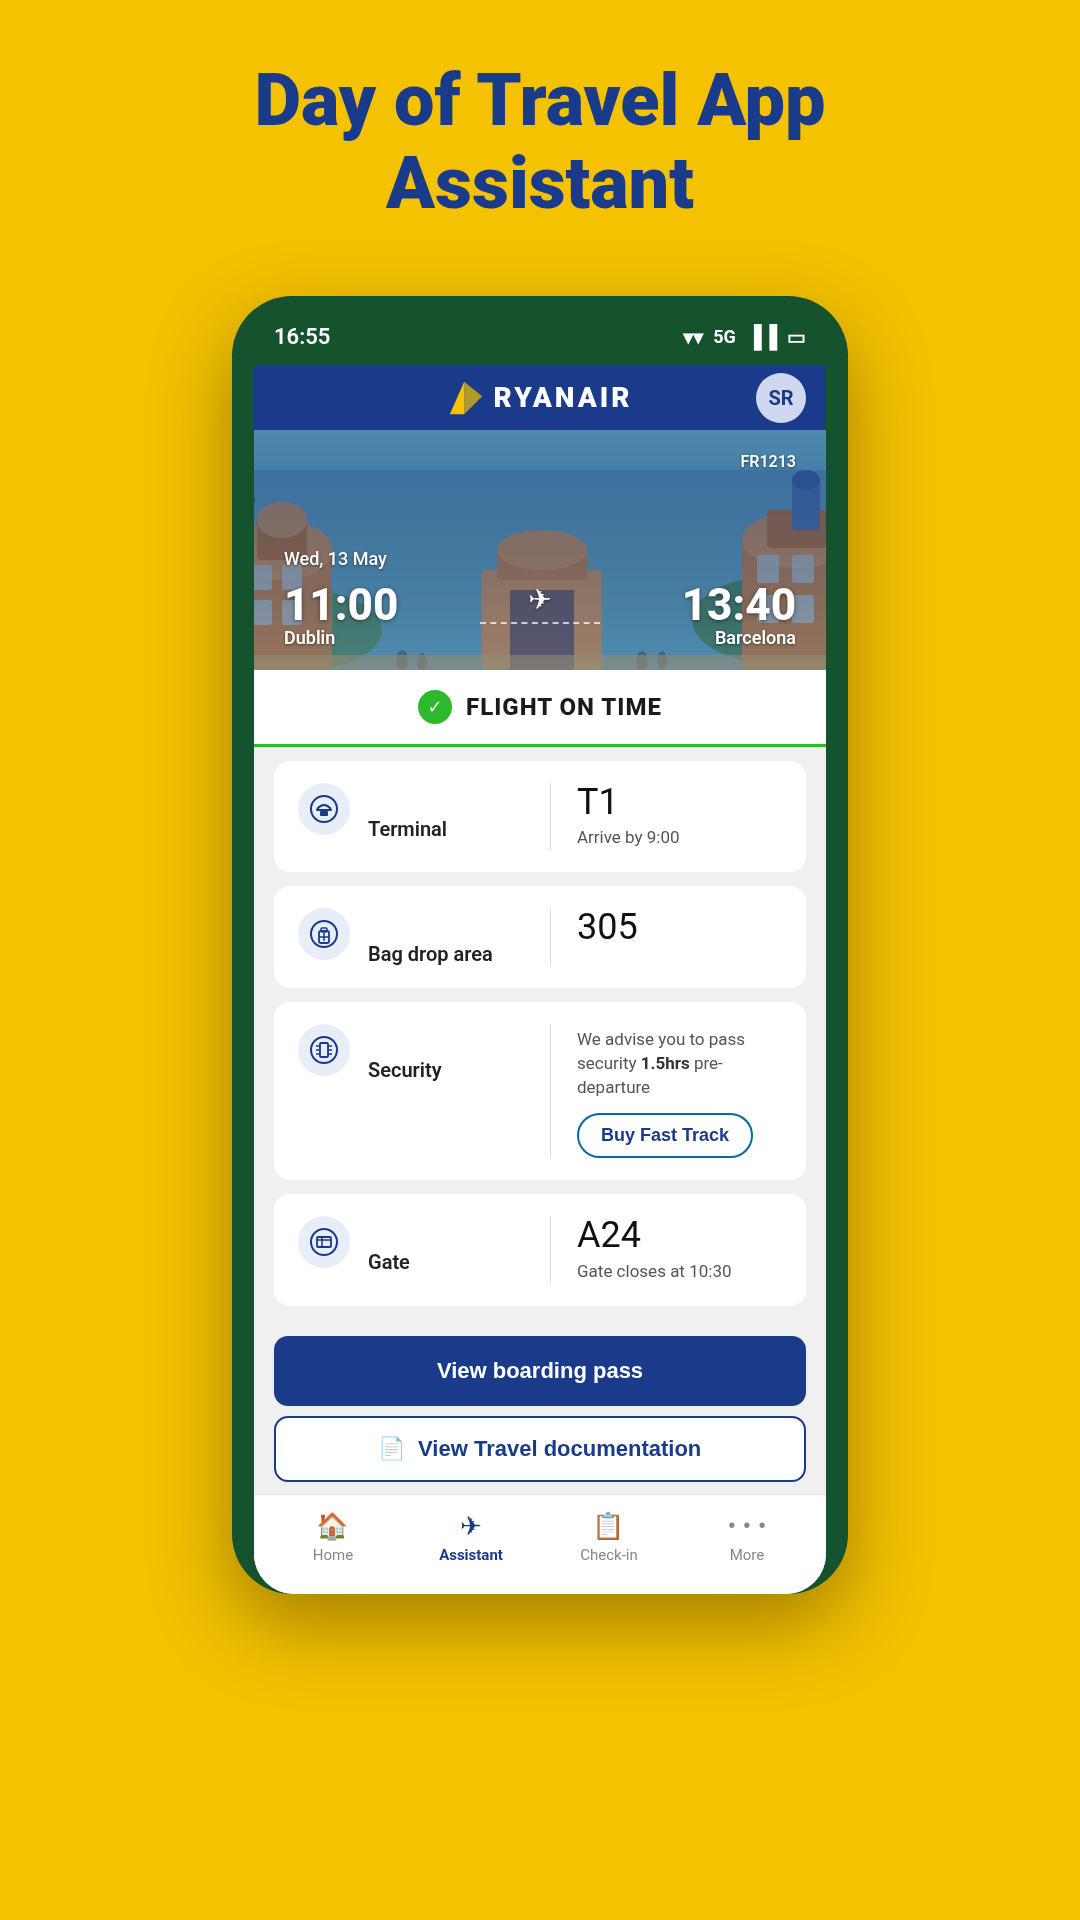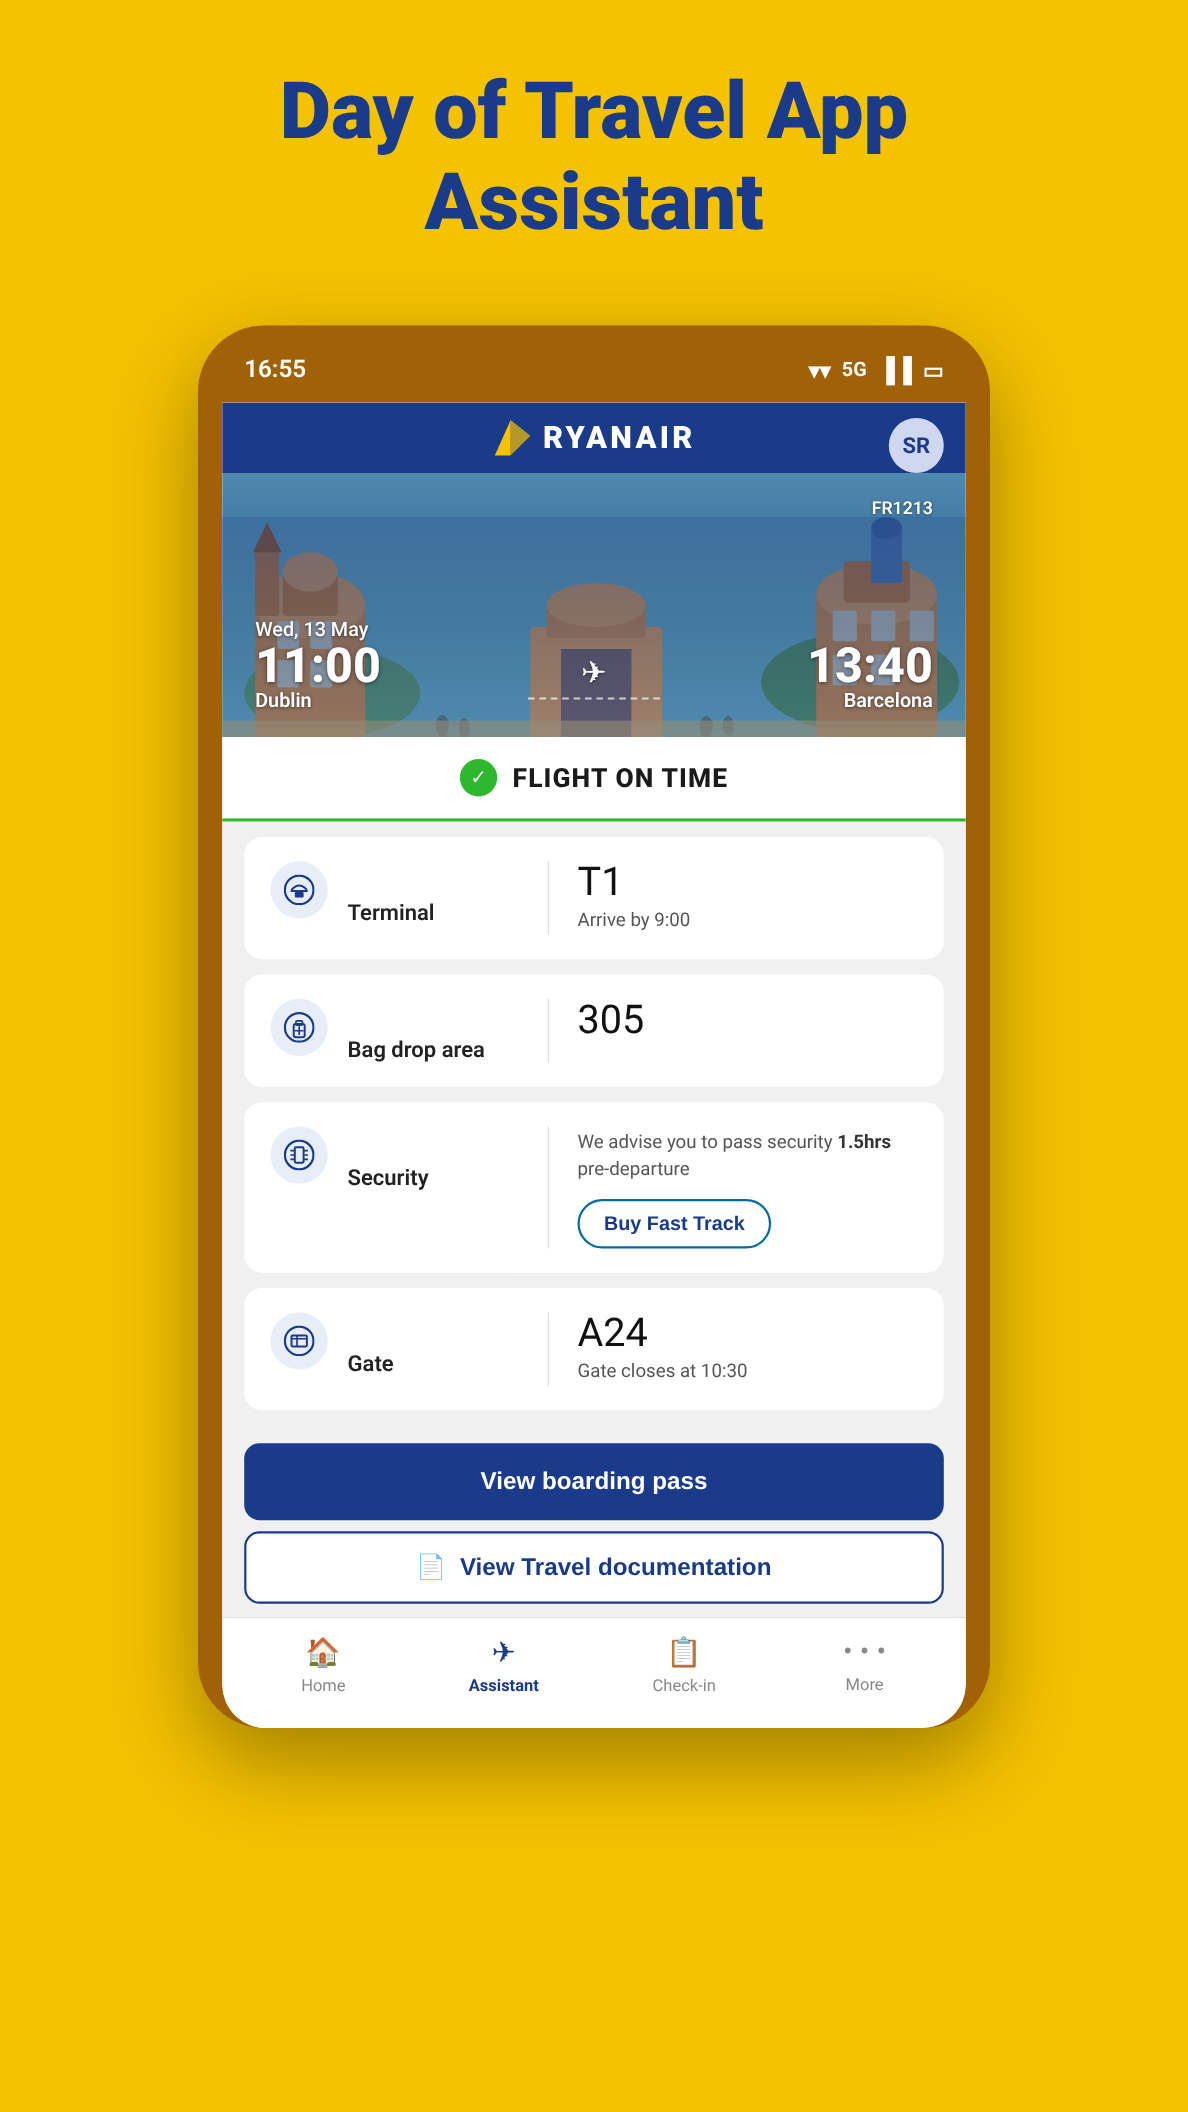--- a/index.html
+++ b/index.html
@@ -19,22 +19,22 @@
       font-size: 72px;
       font-weight: 900;
       color: #1a3a8a;
       text-align: center;
       line-height: 1.15;
       margin-bottom: 70px;
       padding: 0 80px;
     }
 
     .phone-wrapper {
-      width: 720px;
-      background: #a16207;
+      width: 616px;
+      background: #14532d;
       border-radius: 60px;
       padding: 28px 22px 0 22px;
       box-shadow: 0 30px 80px rgba(0,0,0,0.35);
       position: relative;
     }
 
     
     .status-bar {
       display: flex;
       justify-content: space-between;
@@ -51,20 +51,21 @@
     }
     .wifi-icon { font-size: 20px; }
     .signal-5g { font-size: 18px; font-weight: 700; }
     .battery-icon { font-size: 20px; }
 
     
     .app-header {
       background: #1a3a8a;
       display: flex;
       justify-content: center;
+      align-items: center;
       padding: 14px 20px;
       position: relative;
     }
     .ryanair-logo {
       display: flex;
       align-items: center;
       gap: 10px;
       color: white;
       font-size: 28px;
       font-weight: 900;
@@ -113,23 +114,23 @@
       padding: 20px 30px 22px;
     }
     .flight-date {
       color: white;
       font-size: 18px;
       font-weight: 500;
       text-shadow: 0 1px 3px rgba(0,0,0,0.5);
     }
     .flight-row {
       display: flex;
-      align-items: center;
+      align-items: flex-start;
       justify-content: space-between;
-      margin-top: 0;
+      margin-top: 14px;
     }
     .flight-time-block { text-align: left; }
     .flight-time-block.right { text-align: right; }
     .flight-time {
       color: white;
       font-size: 44px;
       font-weight: 800;
       text-shadow: 0 1px 4px rgba(0,0,0,0.5);
       line-height: 1;
     }

